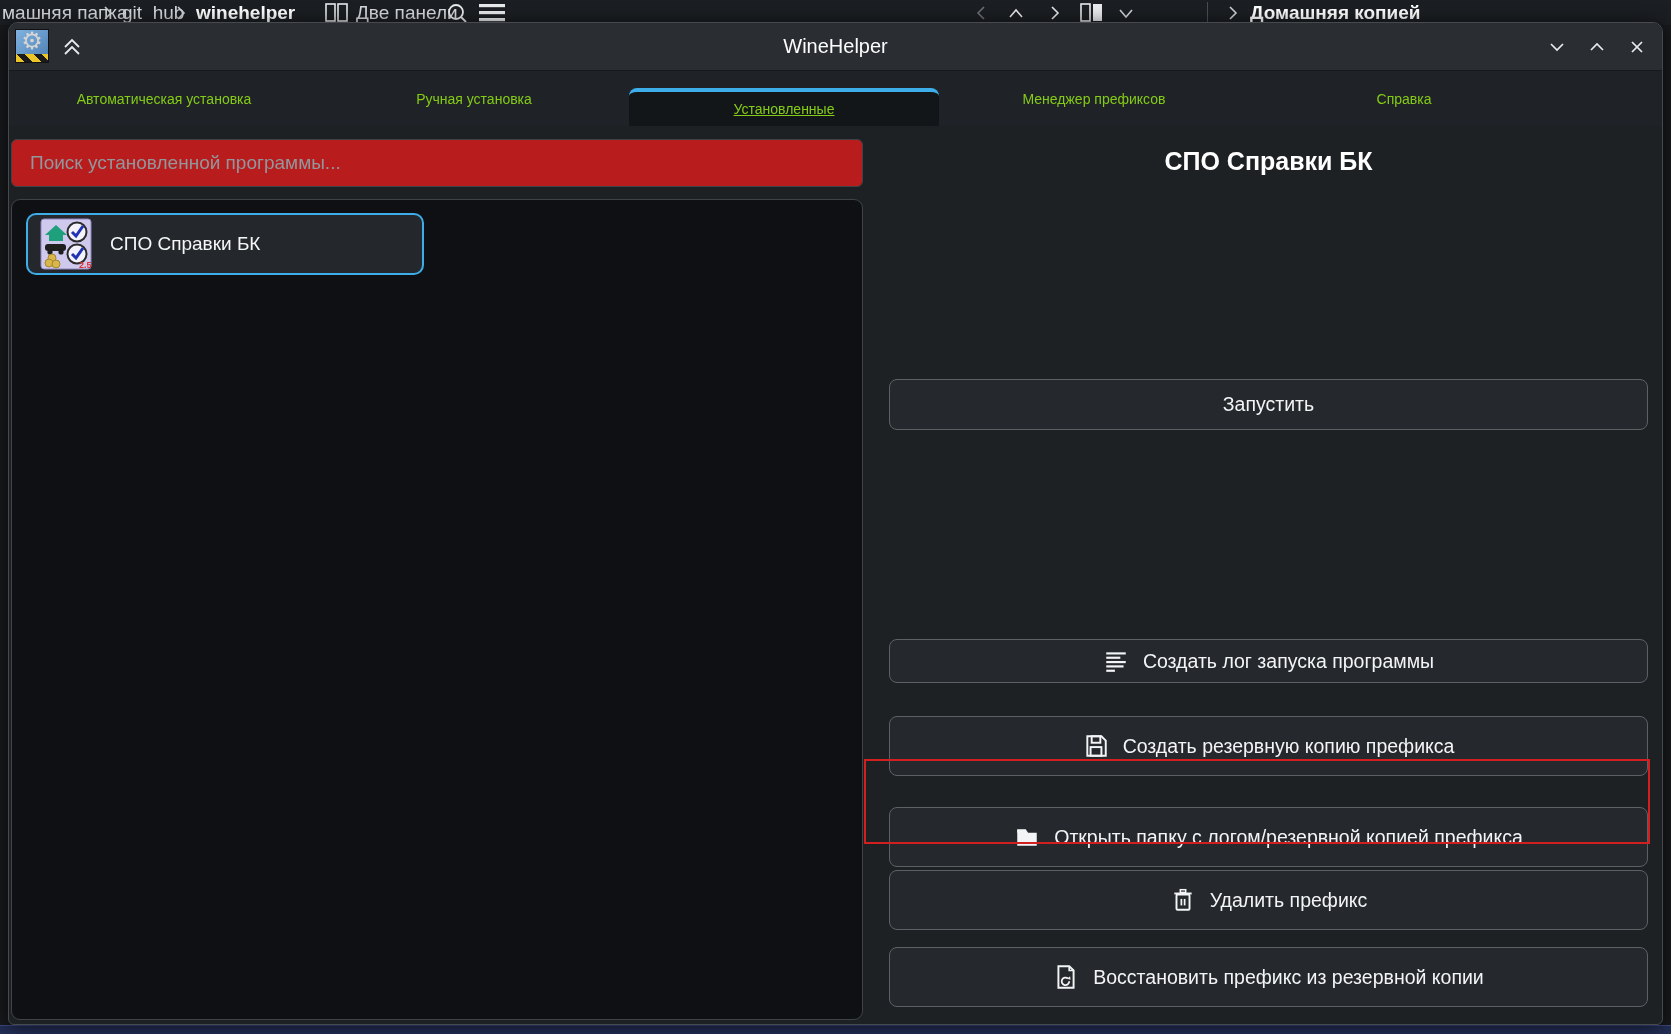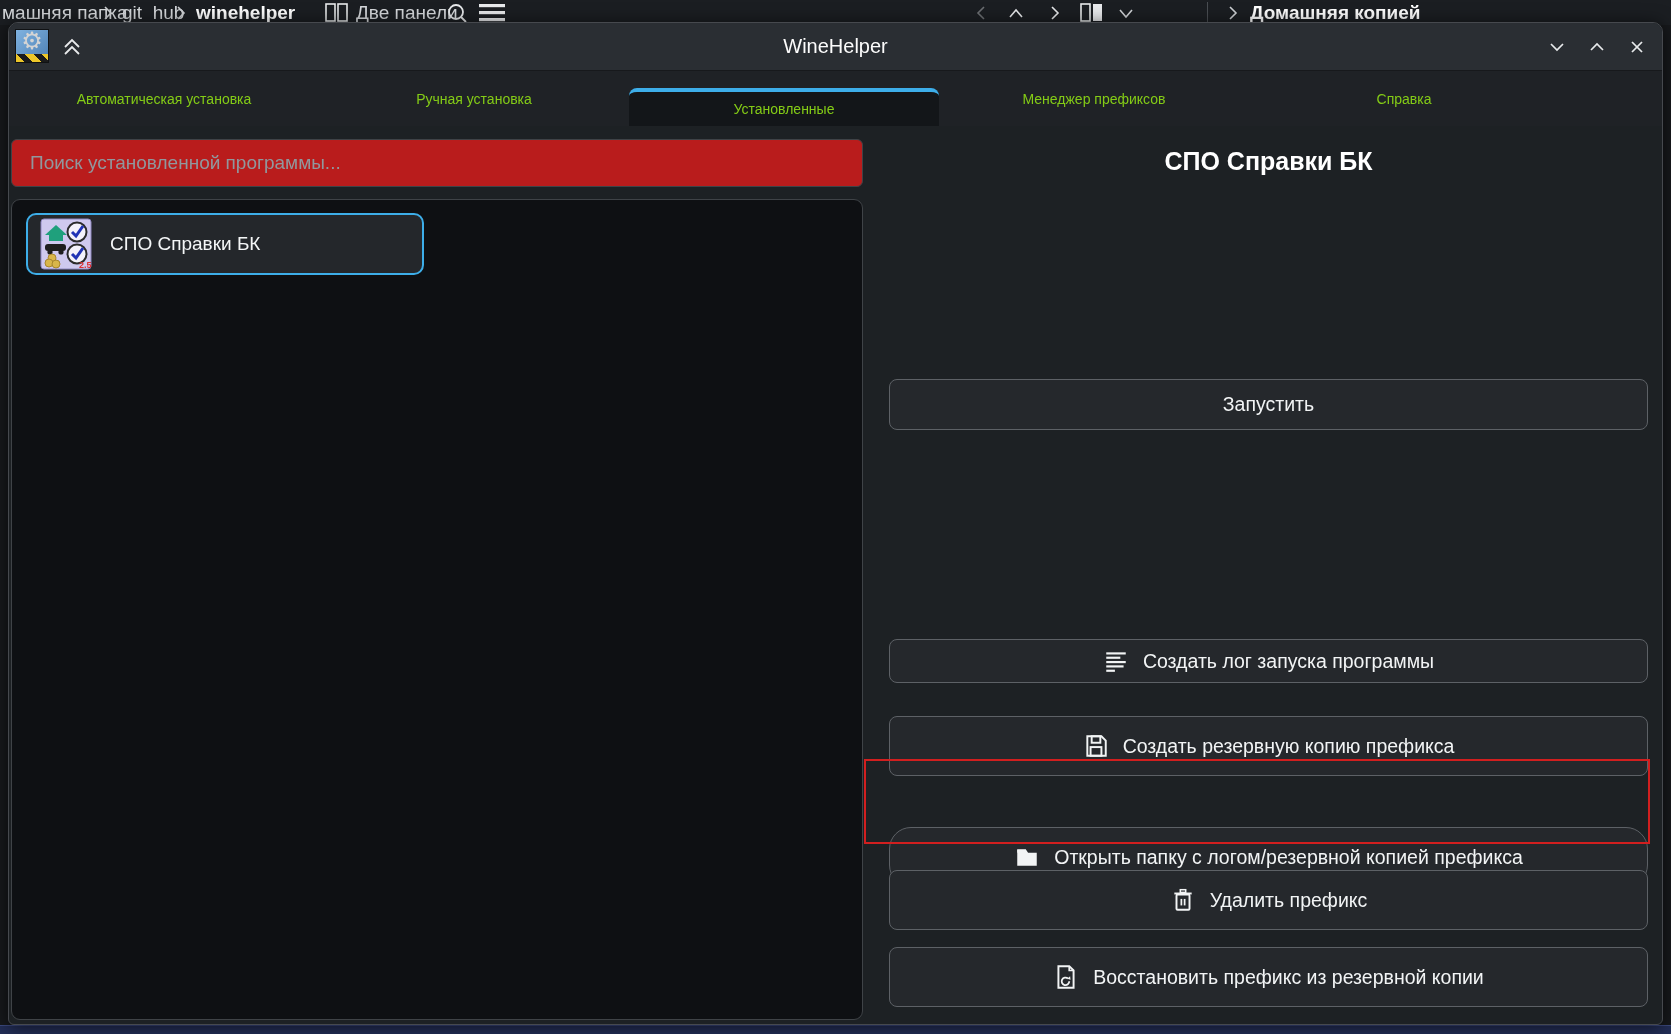--- a/index.html
+++ b/index.html
@@ -30,21 +30,21 @@
   .appicon .gear{position:absolute;left:0;top:-3px;width:100%;text-align:center;font-size:24px;color:#d4d4d4;}
   .appicon .hazard{position:absolute;left:0;right:0;bottom:0;height:8px;background:repeating-linear-gradient(45deg,#ecc629 0 6px,#1b1b1b 6px 12px);}
   .keepabove{position:absolute;left:52px;top:13px;}
   .win-title{position:absolute;left:0;top:0;width:100%;height:47px;line-height:47px;text-align:center;font-size:20px;color:#fcfcfc;}
   .win-controls{position:absolute;right:16px;top:0;height:47px;display:flex;align-items:center;gap:22px;}
   .win-controls svg{display:block;}
   
   .tabbar{position:absolute;left:0;top:48px;width:100%;height:55px;background:#1f2226;display:flex;}
   .tab{width:310px;display:flex;align-items:center;justify-content:center;font-size:14px;color:#84cc16;box-sizing:border-box;cursor:default;}
   .tab.active{
-    background:#131619;border-top:4px solid #3daee9;border-radius:8px 8px 0 0;margin-top:17px;
+    background:#131619;border-top:4px solid #3daee9;border-radius:8px 8px 0 0;margin-top:17px;text-decoration:underline;
   }
   
   .search{
     position:absolute;left:2px;top:116px;width:852px;height:48px;box-sizing:border-box;
     background:#b91c1c;border:1px solid #3f4347;border-radius:6px;
     color:#eceff1;font-size:19px;padding:0 18px;font-family:"Liberation Sans",sans-serif;outline:none;
   }
   .search::placeholder{color:#91979d;opacity:1;}
   .listpanel{
     position:absolute;left:2px;top:176px;width:852px;height:821px;box-sizing:border-box;
@@ -65,21 +65,21 @@
   .btn{
     position:absolute;left:880px;width:759px;box-sizing:border-box;
     background:#25282c;border:1px solid #5d6166;border-radius:8px;
     color:#f2f4f5;font-size:19.5px;
     display:flex;align-items:center;justify-content:center;gap:14px;cursor:default;
   }
   .btn svg{flex:0 0 auto;display:block;}
   .btn-launch{top:356px;height:51px;justify-content:center;}
   .btn-a0{top:616px;height:44px;}
   .btn-a1{top:693px;height:60px;}
-  .btn-a2{top:804px;height:60px;border-radius:22px;}
+  .btn-a2{top:784px;height:60px;}
   .btn-a3{top:847px;height:60px;border-radius:8px;}
   .btn-a4{top:924px;height:60px;}
   .annotation{
     position:absolute;left:864px;top:759px;width:786px;height:85px;box-sizing:border-box;
     border:2px solid #d21f1f;pointer-events:none;z-index:9;
   }
 </style>
 </head>
 <body>
 

